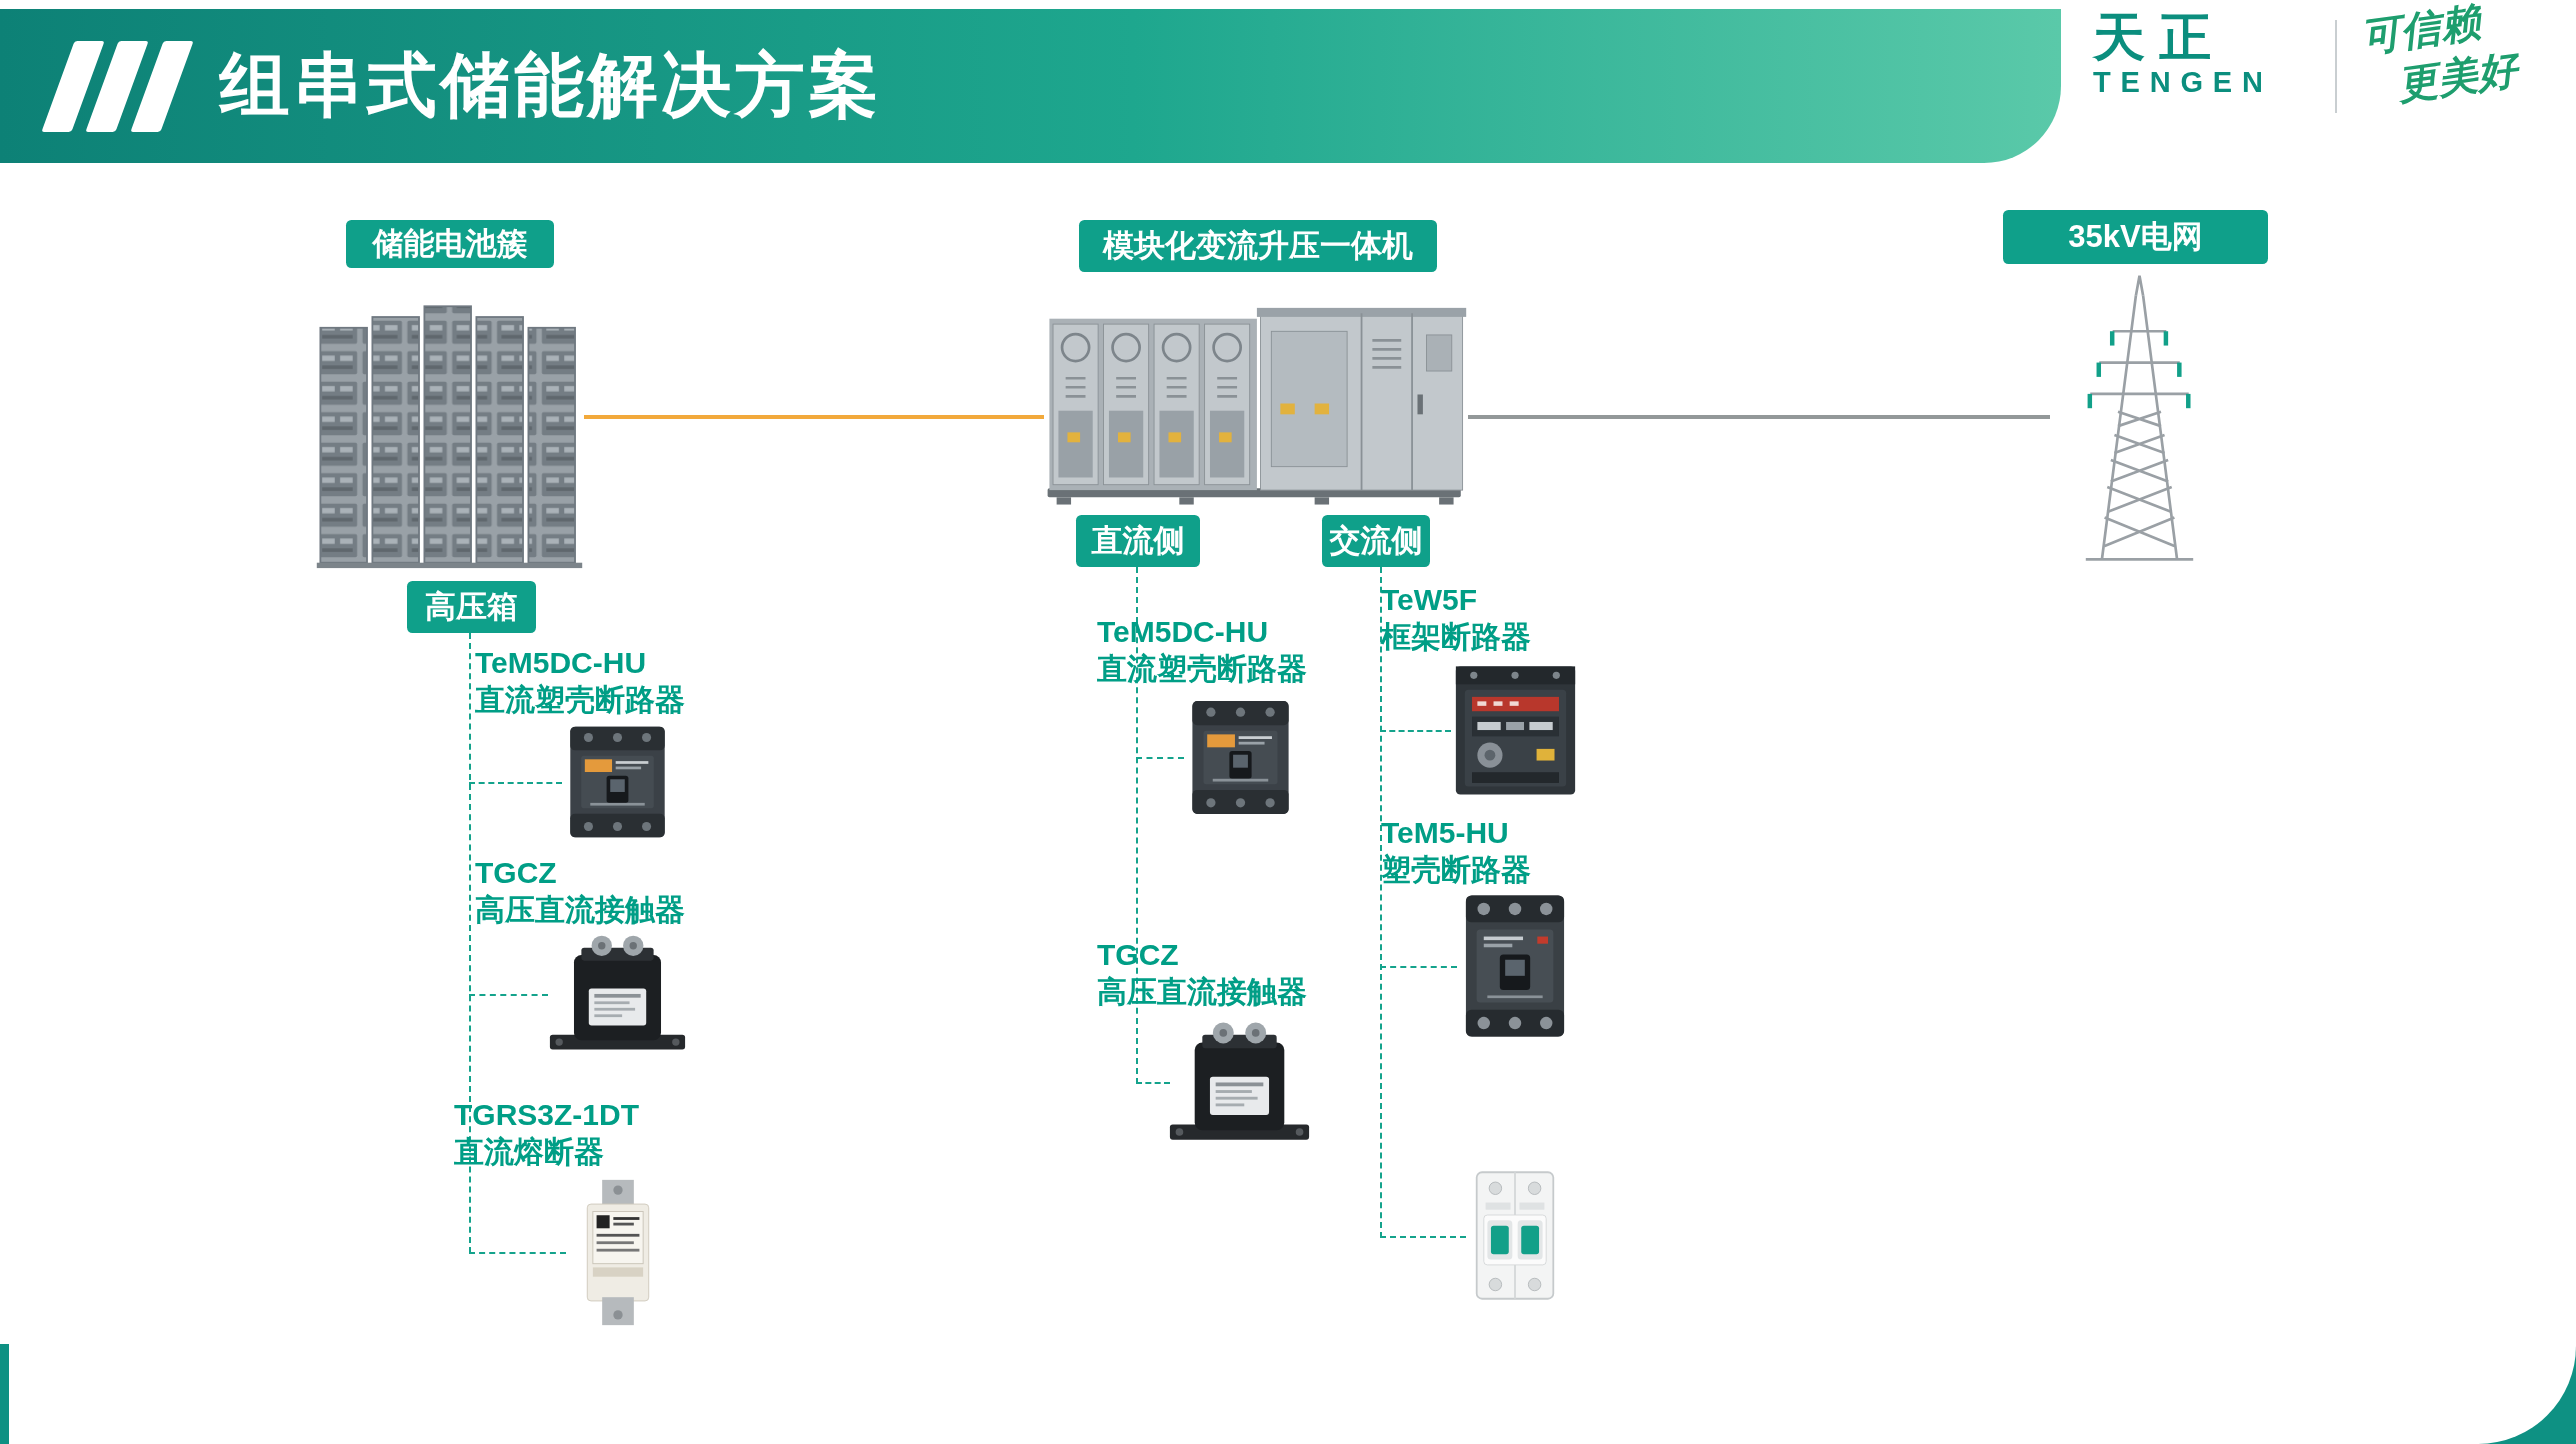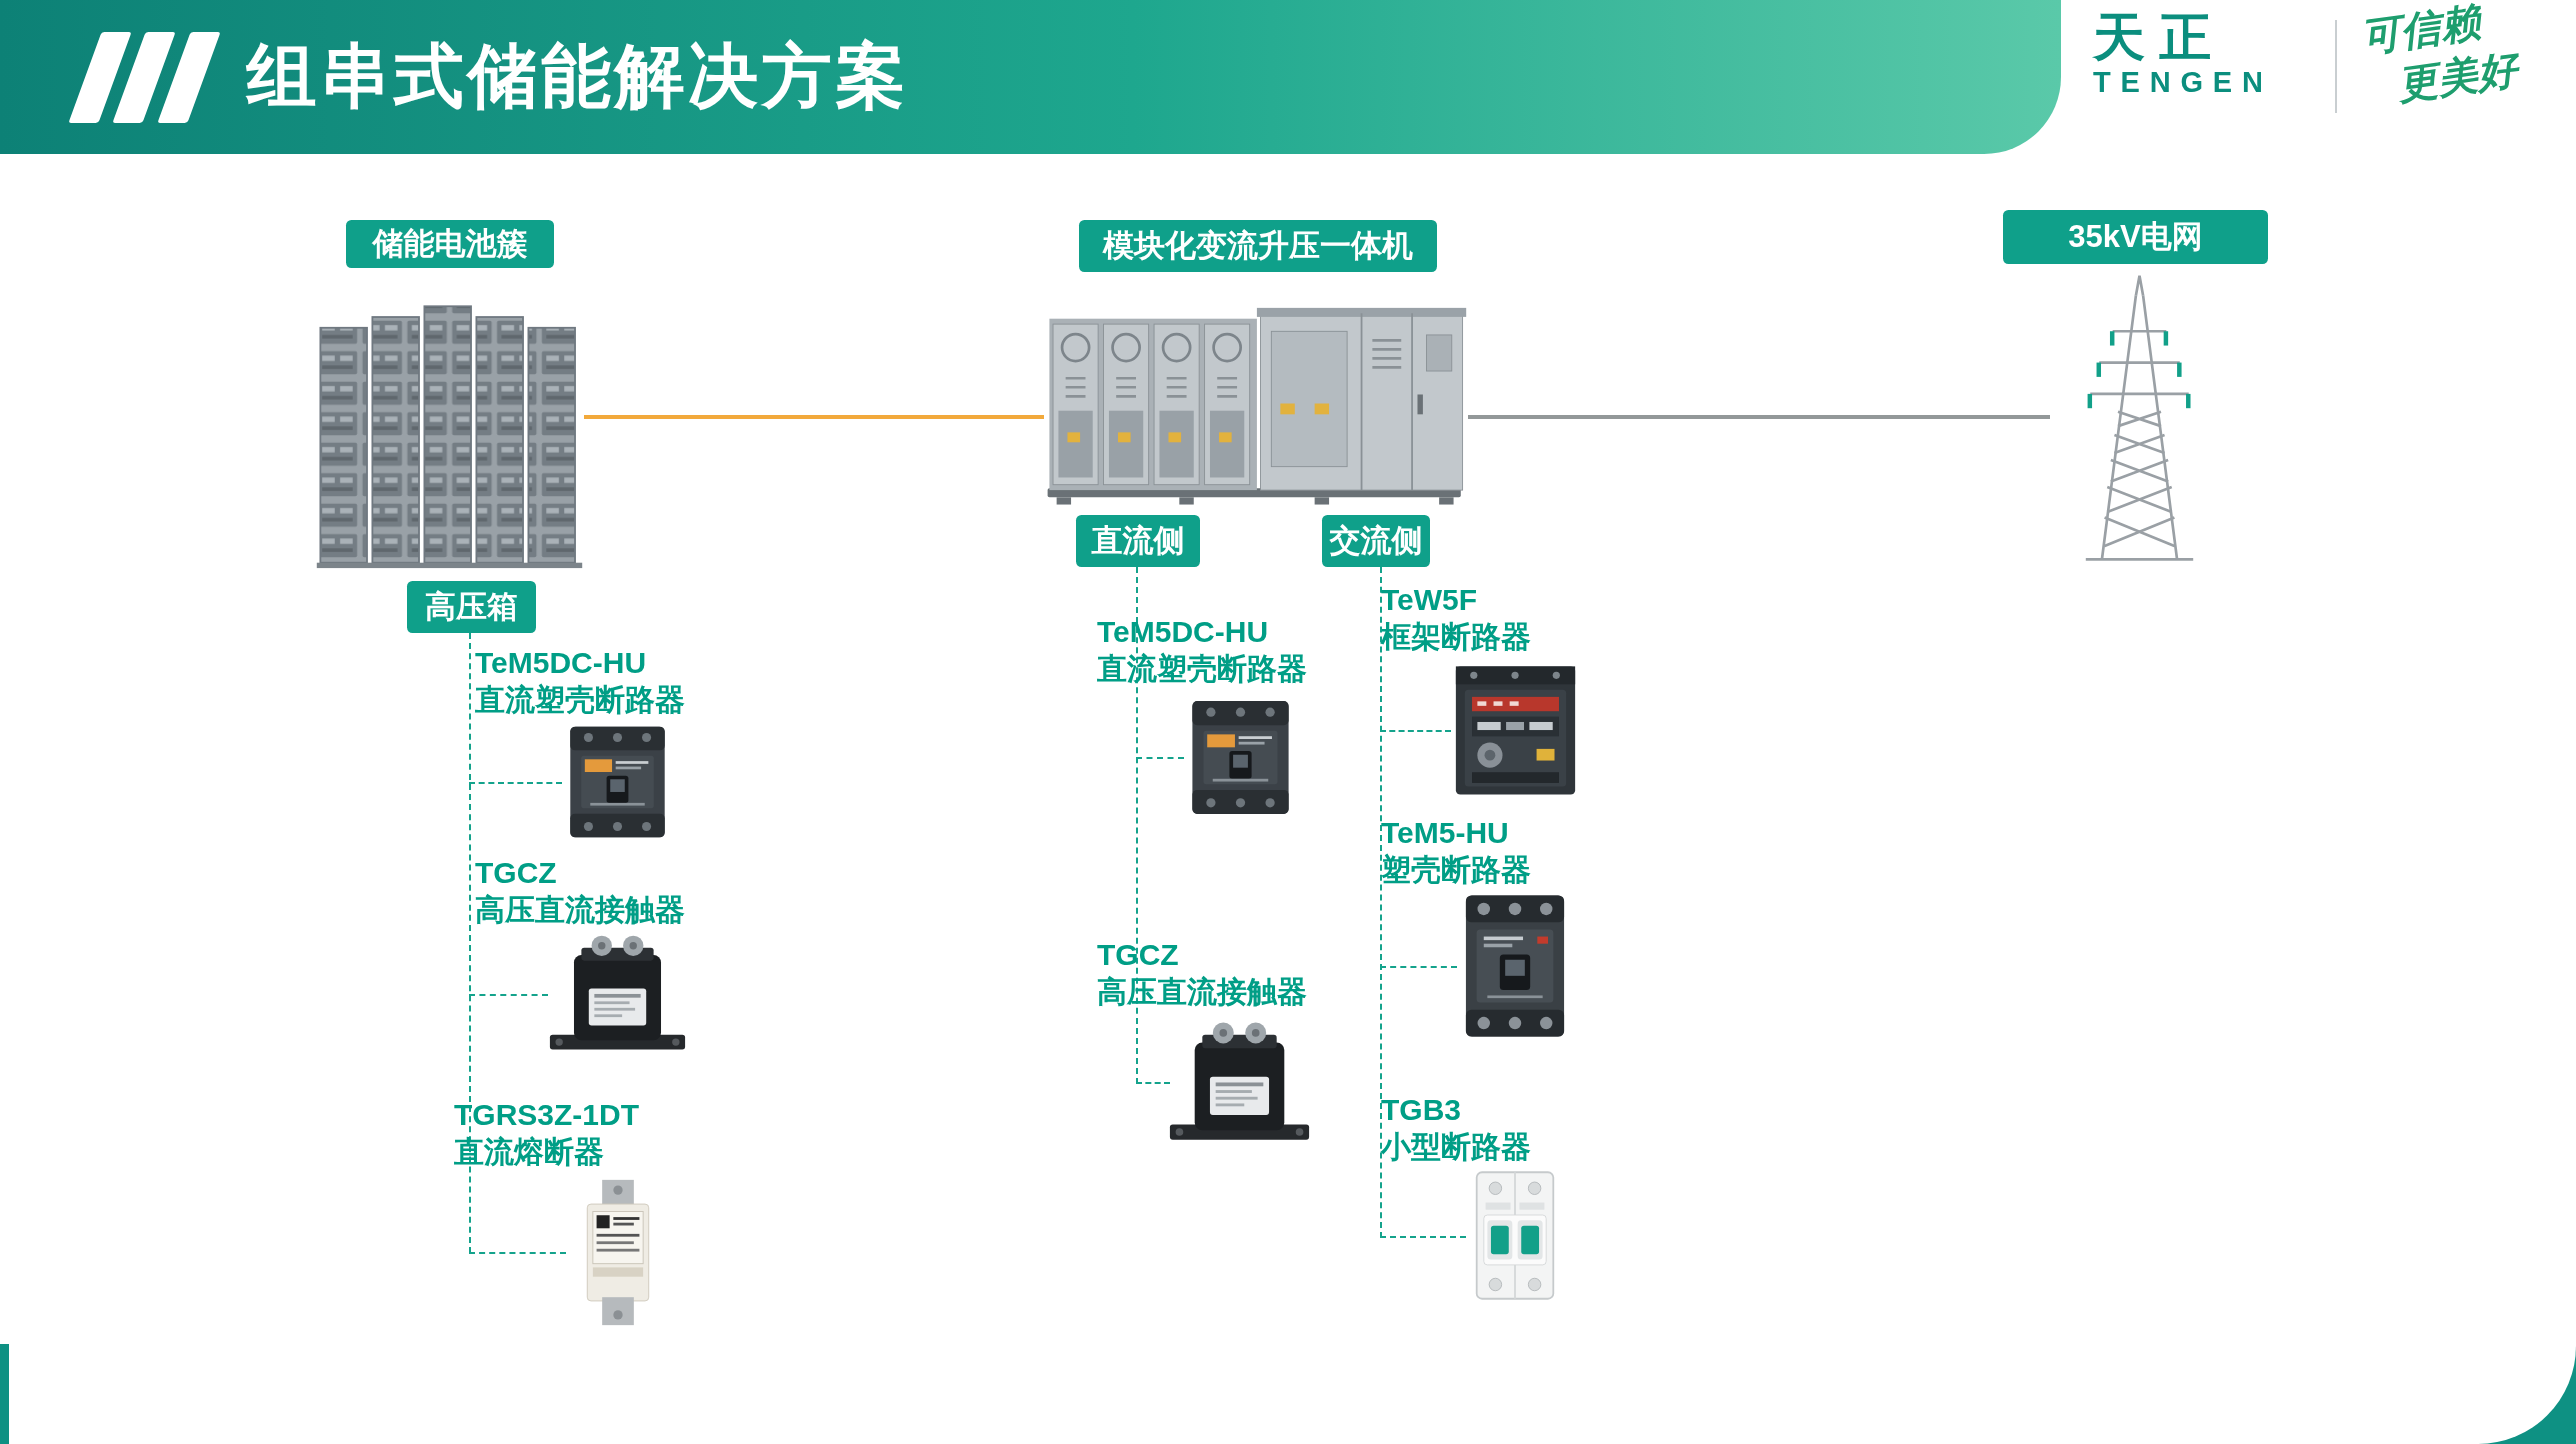--- a/index.html
+++ b/index.html
@@ -10,25 +10,25 @@
     overflow:hidden;
   }
   .page{
     position:relative;width:2576px;height:1444px;
     background:#ffffff;
     border-bottom-right-radius:98px;
     overflow:hidden;
   }
   
   .header{
-    position:absolute;left:0;top:0;width:2061px;height:154px;
+    position:absolute;left:0;top:9px;width:2061px;height:154px;
     background:linear-gradient(90deg,#0D8176 0%,#1EA78E 55%,#5AC9A9 100%);
     border-bottom-right-radius:77px;
     display:flex;align-items:center;
-    padding-left:85px;box-sizing:border-box;
+    padding-left:58px;box-sizing:border-box;
   }
   .title-icon{display:flex;gap:14.3px;margin-right:43px;}
   .title-icon span{display:block;width:30px;height:91px;background:#fff;transform:skewX(-20deg);border-radius:2.7px;}
   .header-title{color:#fff;font-size:70px;font-weight:bold;letter-spacing:3.6px;white-space:nowrap;}
   .logo{position:absolute;left:2093px;top:10.7px;color:#0B8E7E;line-height:1;}
   .logo-cn{font-size:52px;font-weight:bold;letter-spacing:14.3px;}
   .logo-en{font-size:29px;font-weight:bold;letter-spacing:9.8px;margin-top:5.4px;}
   .logo-divider{position:absolute;left:2335px;top:19.7px;width:1.8px;height:93px;background:#c9ced1;}
   .slogan{position:absolute;left:2364px;top:1.8px;transform:rotate(-8deg);
     color:#1E9E6E;font-style:italic;font-weight:bold;font-size:40px;line-height:1.3;
@@ -380,24 +380,20 @@
   <div class="plabel" style="left:1381px;top:815px;width:269px">
     <div>TeM5-HU</div>
     <div>塑壳断路器</div>
   </div>
   <div class="art" style="left:1457px;top:890px;width:116px;height:152px">
     <svg viewBox="0 0 130 170">
         <use href="#sym-mccb2"></use>
       </svg>
   </div>
 
-  <div class="plabel" style="left:1381px;top:1092px;width:269px">
-    <div>TGB3</div>
-    <div>小型断路器</div>
-  </div>
   <div class="art" style="left:1466px;top:1164px;width:98px;height:143px">
     <svg viewBox="0 0 110 150">
         <use href="#sym-mcb"></use>
       </svg>
   </div>
 
   <div class="corner-strip"></div>
 </div>
 
 

